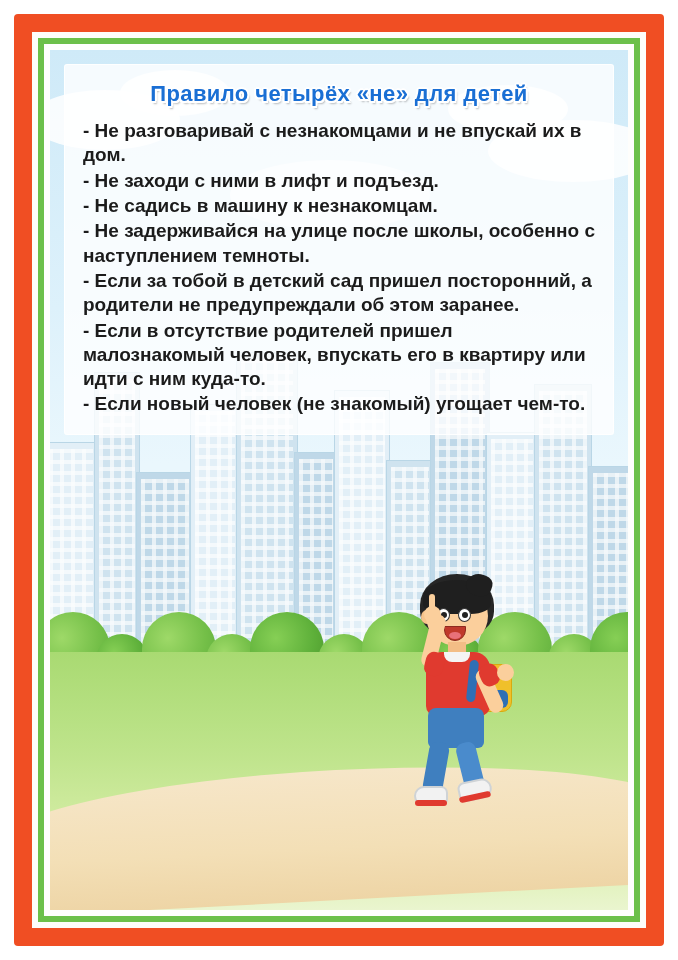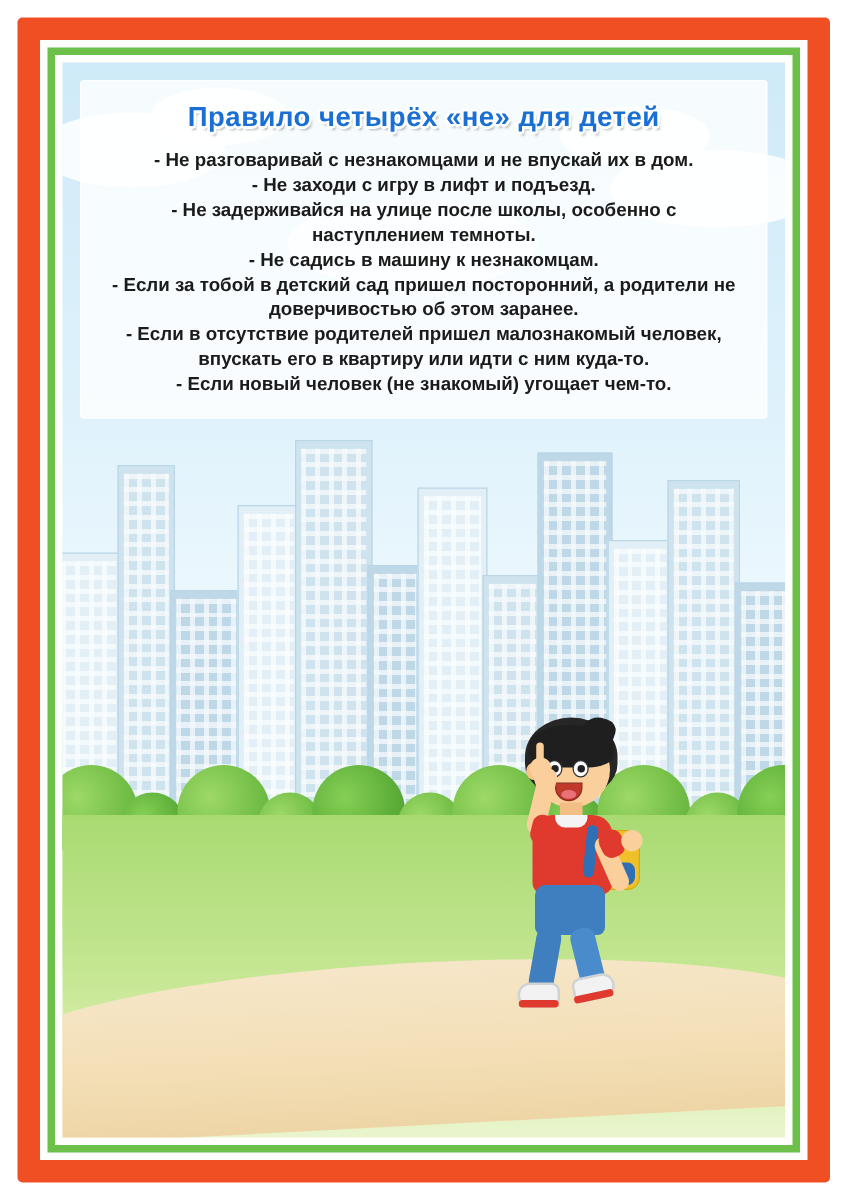--- a/index.html
+++ b/index.html
@@ -146,25 +146,24 @@
     letter-spacing: .4px;
     margin: 4px 0 12px 0;
     text-shadow:
       -1.5px -1.5px 0 #ffffff, 1.5px -1.5px 0 #ffffff,
       -1.5px 1.5px 0 #ffffff, 1.5px 1.5px 0 #ffffff,
       0 -2px 0 #ffffff, 0 2px 0 #ffffff,
       -2px 0 0 #ffffff, 2px 0 0 #ffffff,
       2px 3px 2px rgba(0,0,0,.28);
   }
   .body {
-    font-size: 15px;
+    font-size: 19px;
     line-height: 1.28;
     font-weight: bold;
     color: #1b1b1b;
-    text-align: center;
   }
   .body p {
     margin: 0 0 1px 0;
     text-indent: 22px;
   }
   .body p.noind { text-indent: 0; }
   .body p.gap { margin-top: 13px; }
   .body p.bigind { text-indent: 58px; }
 
   
@@ -444,23 +443,23 @@
       <div class="b-arm-up"></div>
       <div class="b-arm-up-sleeve"></div>
       <div class="b-hand-up"></div>
       <div class="b-finger"></div>
     </div>
 
     <div class="card">
       <div class="title">Правило четырёх «не» для детей</div>
       <div class="body">
         <p class="noind">- Не разговаривай с незнакомцами и не впускай их в дом.</p>
-        <p class="noind">- Не заходи с игру в лифт и подъезд.</p>
+        <p class="noind">- Не заходи с ними в лифт и подъезд.</p>
+        <p class="noind">- Не садись в машину к незнакомцам.</p>
         <p class="noind">- Не задерживайся на улице после школы, особенно с наступлением темноты.</p>
-        <p class="noind">- Не садись в машину к незнакомцам.</p>
-        <p class="noind">- Если за тобой в детский сад пришел посторонний, а родители не доверчивостью об этом заранее.</p>
+        <p class="noind">- Если за тобой в детский сад пришел посторонний, а родители не предупреждали об этом заранее.</p>
         <p class="noind">- Если в отсутствие родителей пришел малознакомый человек,  впускать его в квартиру или идти с ним куда-то.</p>
         <p class="noind">- Если новый человек (не знакомый) угощает чем-то.</p>
       </div>
     </div>
 
   </div>
 </div>
 
 </body></html>

